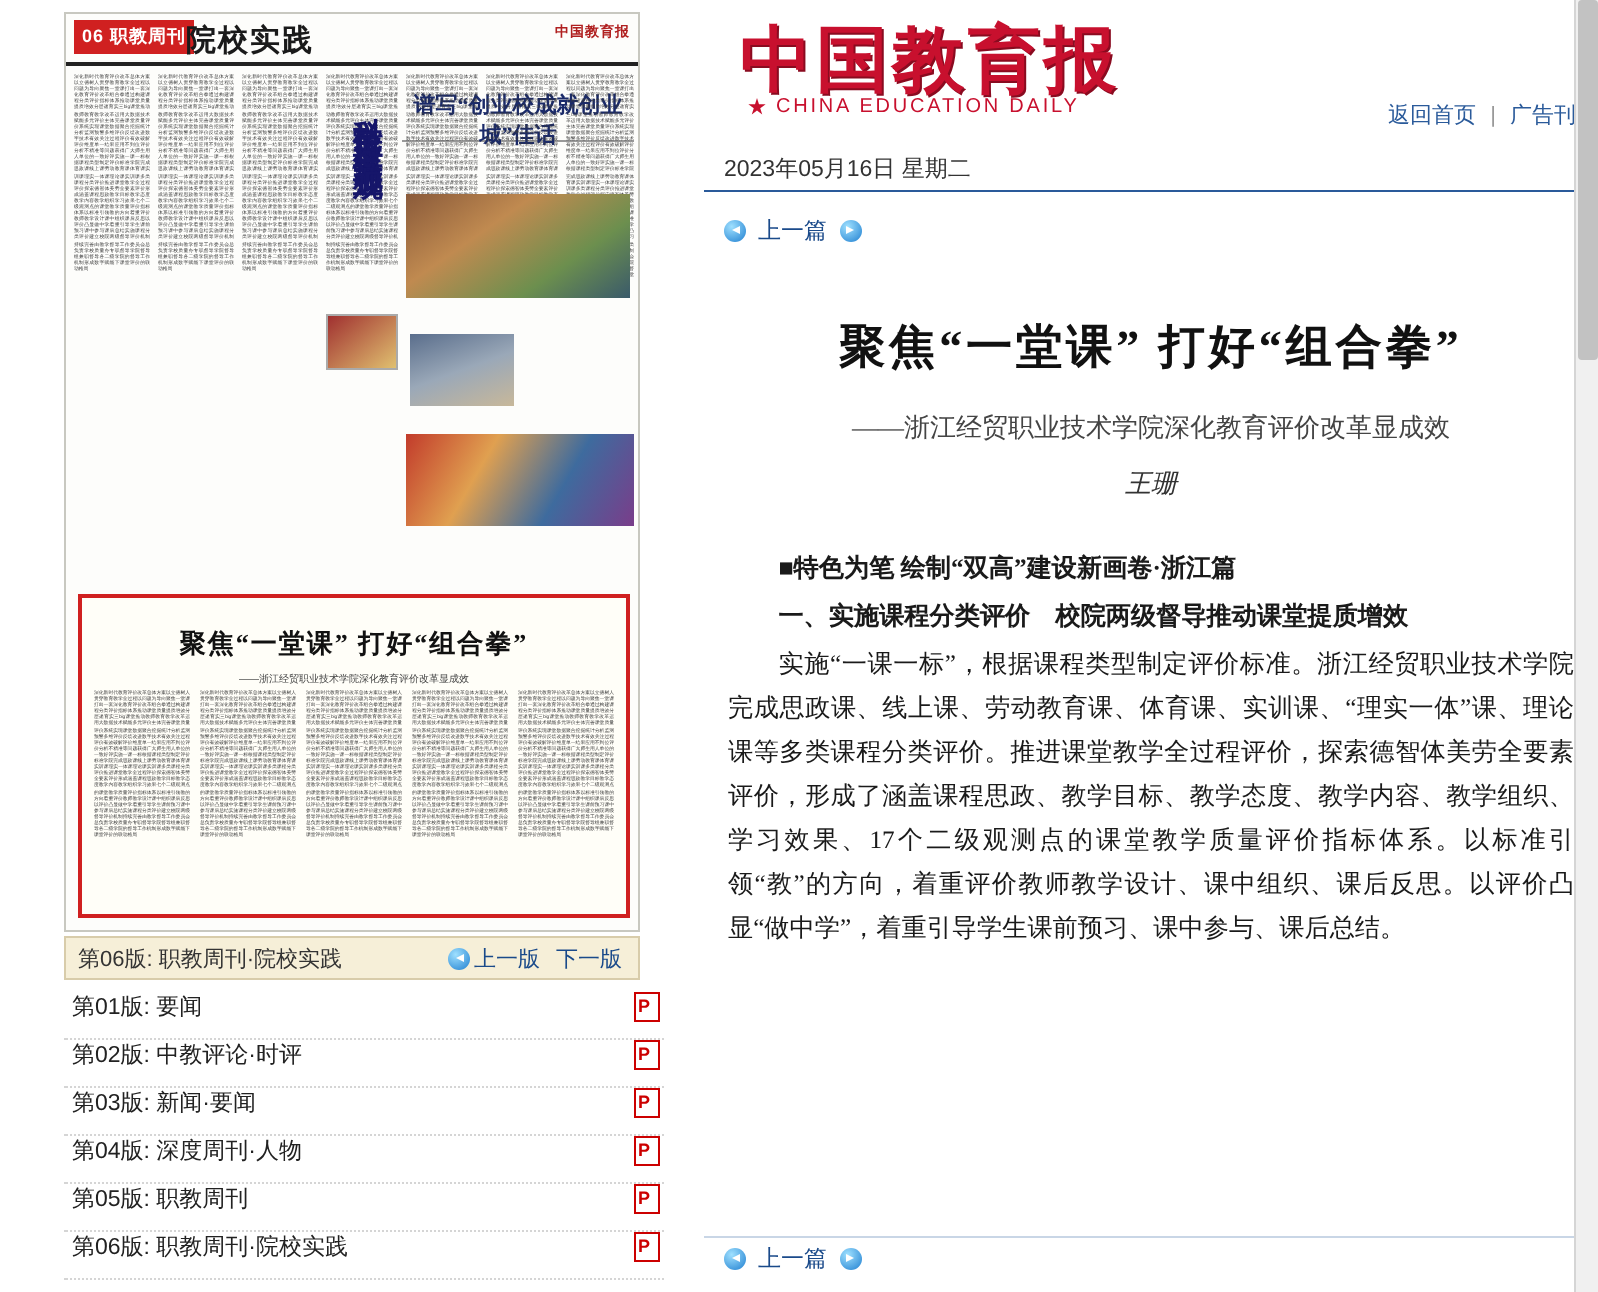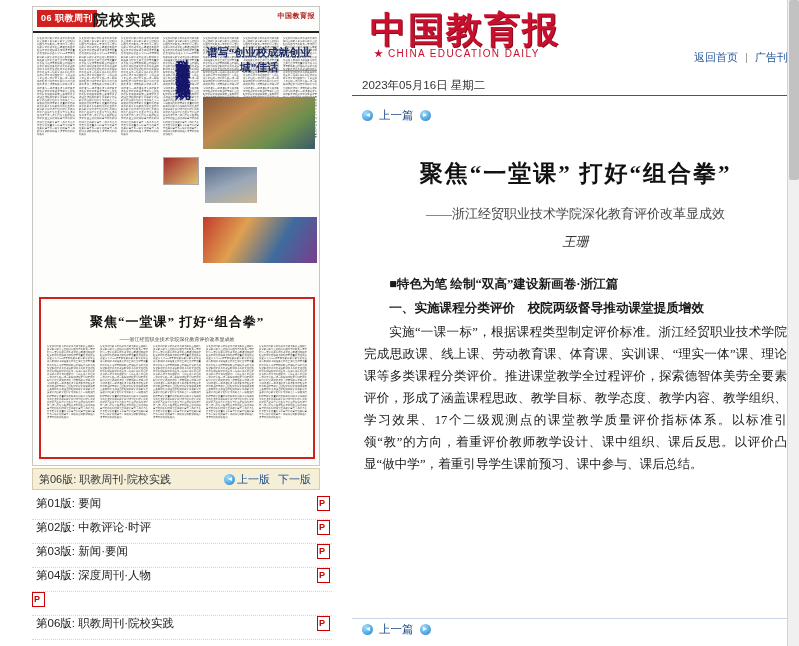--- a/index.html
+++ b/index.html
@@ -419,20 +419,21 @@
       </div>
       <div class="page-row">
         <span class="pl-label">第03版: 新闻·要闻</span>
         <span class="pdf-ico"></span>
       </div>
       <div class="page-row">
         <span class="pl-label">第04版: 深度周刊·人物</span>
         <span class="pdf-ico"></span>
       </div>
       <div class="page-row">
+        <span class="pl-label">第05版: 职教周刊</span>
         <span class="pdf-ico"></span>
       </div>
       <div class="page-row">
         <span class="pl-label">第06版: 职教周刊·院校实践</span>
         <span class="pdf-ico"></span>
       </div>
     </div>
   </div>
 
   <div class="right-pane">

